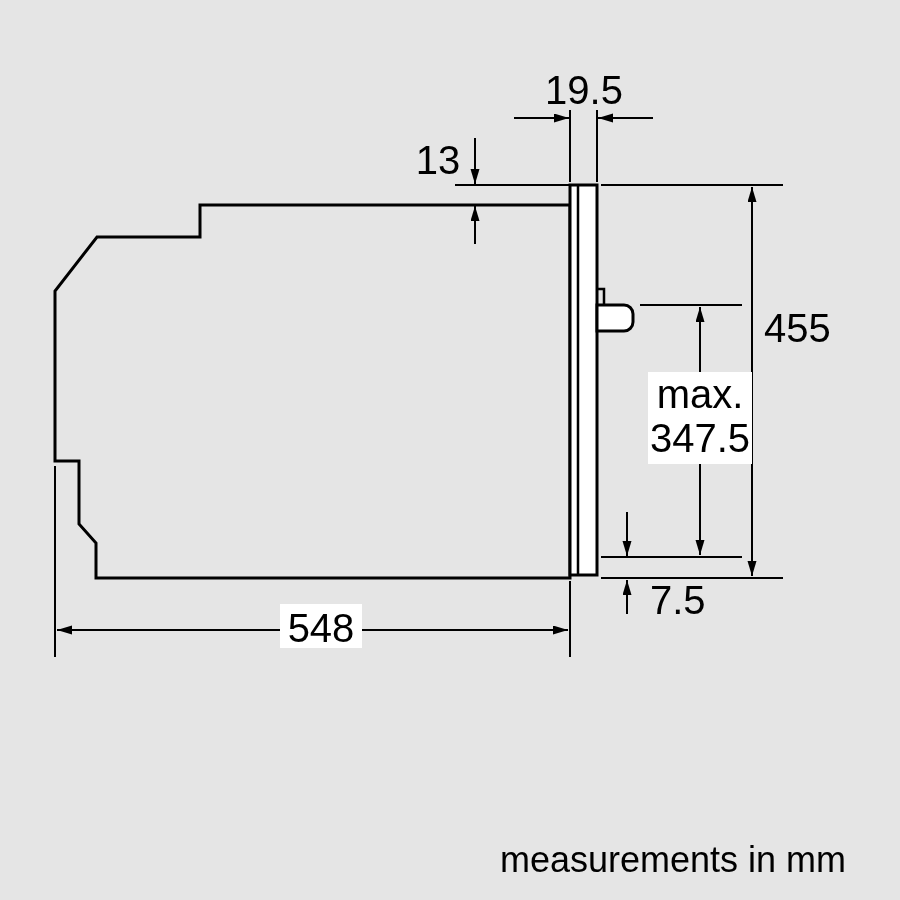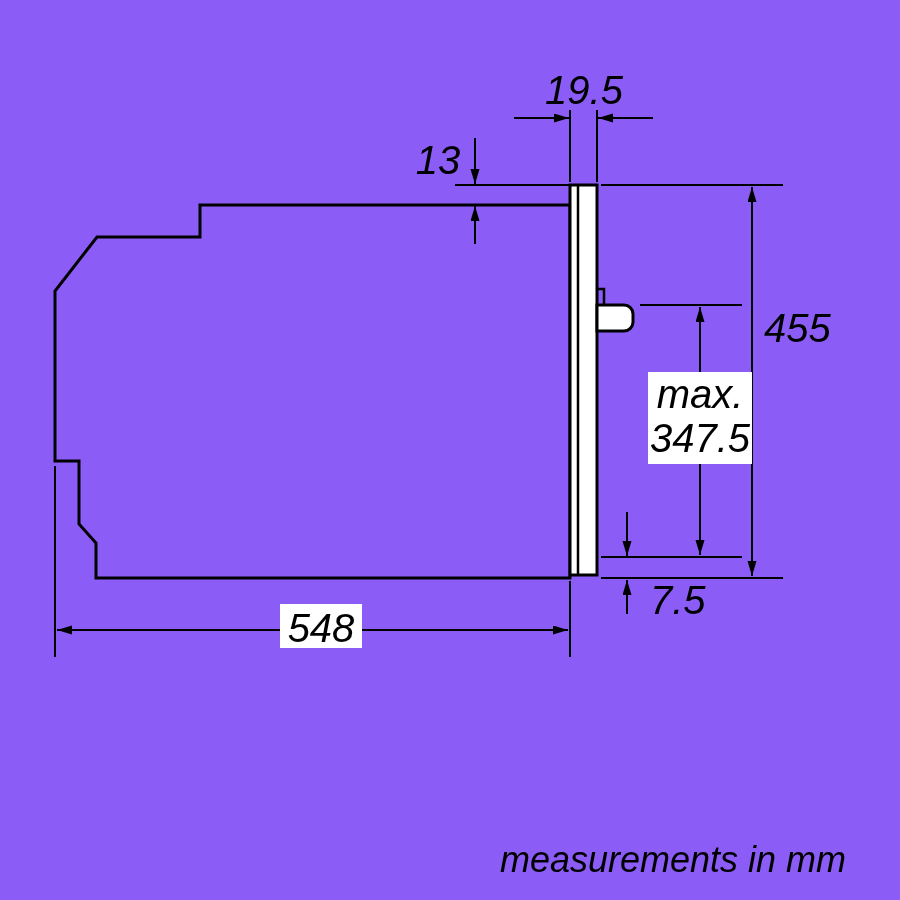--- a/index.html
+++ b/index.html
@@ -1,16 +1,16 @@
 <!DOCTYPE html>
 <html><head>
 <meta charset="utf-8">
 <style>
   html,body{margin:0;padding:0;background:#ffffff;}
-  .stage{position:relative;width:900px;height:900px;background:#8b5cf6;overflow:hidden;font-style:italic;}
+  .stage{position:relative;width:900px;height:900px;background:#e5e5e5;overflow:hidden;}
   svg{display:block;}
   text{font-family:"Liberation Sans", sans-serif;fill:#000000;}
   .dim-label{font-size:40px;}
   .footer-label{font-size:36px;}
 </style>
 </head>
 <body>
 
 <div class="stage">
 <svg width="900" height="900" viewBox="0 0 900 900">

